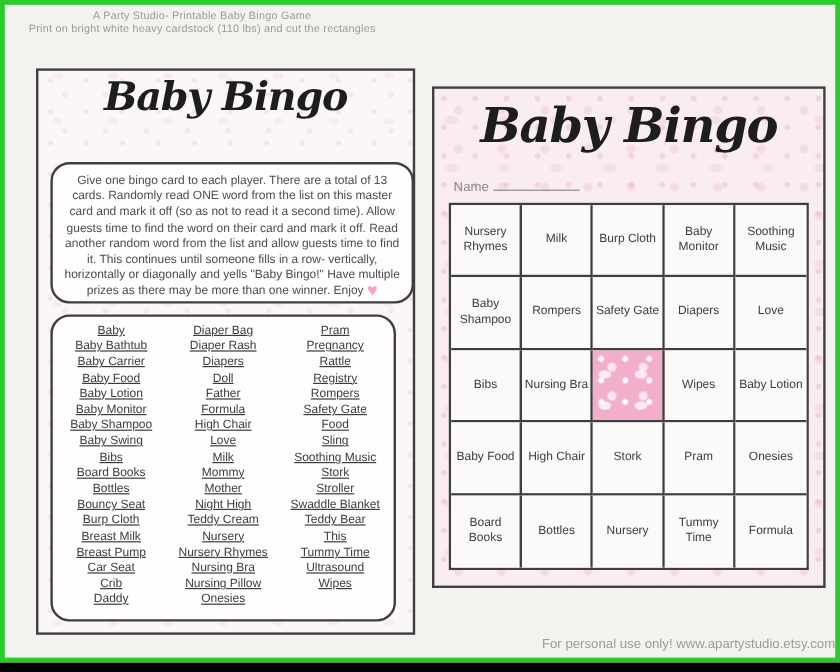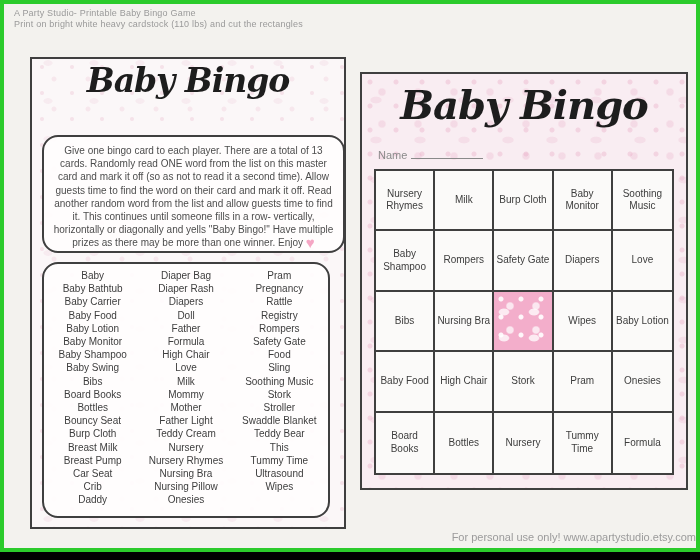--- a/index.html
+++ b/index.html
@@ -1,21 +1,21 @@
 <!DOCTYPE html>
 <html><head>
 <meta charset="utf-8">
 <style>
   html,body{margin:0;padding:0;}
   body{font-family:"Liberation Sans", sans-serif; background:#555;}
   #page{position:relative;width:700px;height:560px;background:#000;overflow:hidden;}
   #sheet{position:absolute;left:0;top:0;width:692px;height:544px;border:4px solid #2bcb2b;background:#f3f2ee;}
 
   
-  .hdr{position:absolute;left:10px;top:4px;font-size:9px;line-height:11px;color:#9a9a9a;letter-spacing:.2px;}
+  .hdr{position:absolute;left:20px;top:4px;font-size:9px;line-height:11px;color:#9a9a9a;letter-spacing:.2px;text-align:center;}
   .hdr div{white-space:nowrap;}
 
   
   .damask-light{
     background-color:#fbf7f8;
     background-image:
       radial-gradient(circle at 10px 8px, rgba(223,150,180,.22) 1.5px, transparent 2.5px),
       radial-gradient(circle at 22px 20px, rgba(223,150,180,.16) 2px, transparent 3px),
       radial-gradient(ellipse 8px 5px at 16px 4px, rgba(223,150,180,.12) 50%, transparent 62%);
     background-size:30px 26px, 34px 30px, 46px 38px;
@@ -33,21 +33,21 @@
   #instr-card{position:absolute;left:26px;top:53px;width:312px;height:468px;border:2px solid #3f3f3f;box-sizing:content-box;}
   .script-title{font-family:"DejaVu Serif", serif;font-style:italic;font-weight:700;color:#1d1d1d;text-align:center;}
   #instr-title{padding-top:4px;font-size:33px;line-height:35px;letter-spacing:-1px;}
   #instr-box{position:absolute;left:10px;top:76px;width:303px;height:118px;box-sizing:border-box;
     border:2px solid #3f3f3f;border-radius:16px;background:rgba(255,253,253,.93);
     font-size:10px;line-height:13.2px;color:#4d4d4d;text-align:center;padding:7px 9px;}
   .heart{color:#f5a6c4;font-size:15px;vertical-align:-2px;line-height:0;}
   #word-box{position:absolute;left:10px;top:203px;width:288px;height:256px;box-sizing:border-box;
     border:2px solid #3f3f3f;border-radius:16px;background:rgba(255,253,253,.93);
     display:flex;padding:5px 2px;}
-  .wordcol{flex:1;text-align:center;font-size:10px;line-height:13.2px;color:#3d3d3d;}
+  .wordcol{flex:1;text-align:center;font-size:10px;line-height:13.2px;color:#3d3d3d;text-decoration:underline;}
 
   
   #bingo-card{position:absolute;left:356px;top:68px;width:324px;height:414px;border:2px solid #3f3f3f;}
   #bingo-title{padding-top:10px;font-size:40px;line-height:42px;letter-spacing:-1px;}
   #name-row{position:absolute;left:16px;top:74px;font-size:11px;color:#8a8a8a;}
   #name-line{display:inline-block;width:72px;border-bottom:1.5px solid #8a8a8a;height:10px;margin-left:4px;}
   #bingo-grid{position:absolute;left:12px;top:95px;width:300px;height:306px;box-sizing:border-box;
     border:2px solid #3f3f3f;display:grid;grid-template-columns:repeat(5,1fr);grid-template-rows:repeat(5,1fr);
     background:#fbfaf9;}
   .cell{border-right:2px solid #3f3f3f;border-bottom:2px solid #3f3f3f;display:flex;align-items:center;justify-content:center;
@@ -110,21 +110,21 @@
             <div>Diaper Rash</div>
             <div>Diapers</div>
             <div>Doll</div>
             <div>Father</div>
             <div>Formula</div>
             <div>High Chair</div>
             <div>Love</div>
             <div>Milk</div>
             <div>Mommy</div>
             <div>Mother</div>
-            <div>Father Light</div>
+            <div>Night High</div>
             <div>Teddy Cream</div>
             <div>Nursery</div>
             <div>Nursery Rhymes</div>
             <div>Nursing Bra</div>
             <div>Nursing Pillow</div>
             <div>Onesies</div>
           </div>
         <div class="wordcol">
             <div>Pram</div>
             <div>Pregnancy</div>

